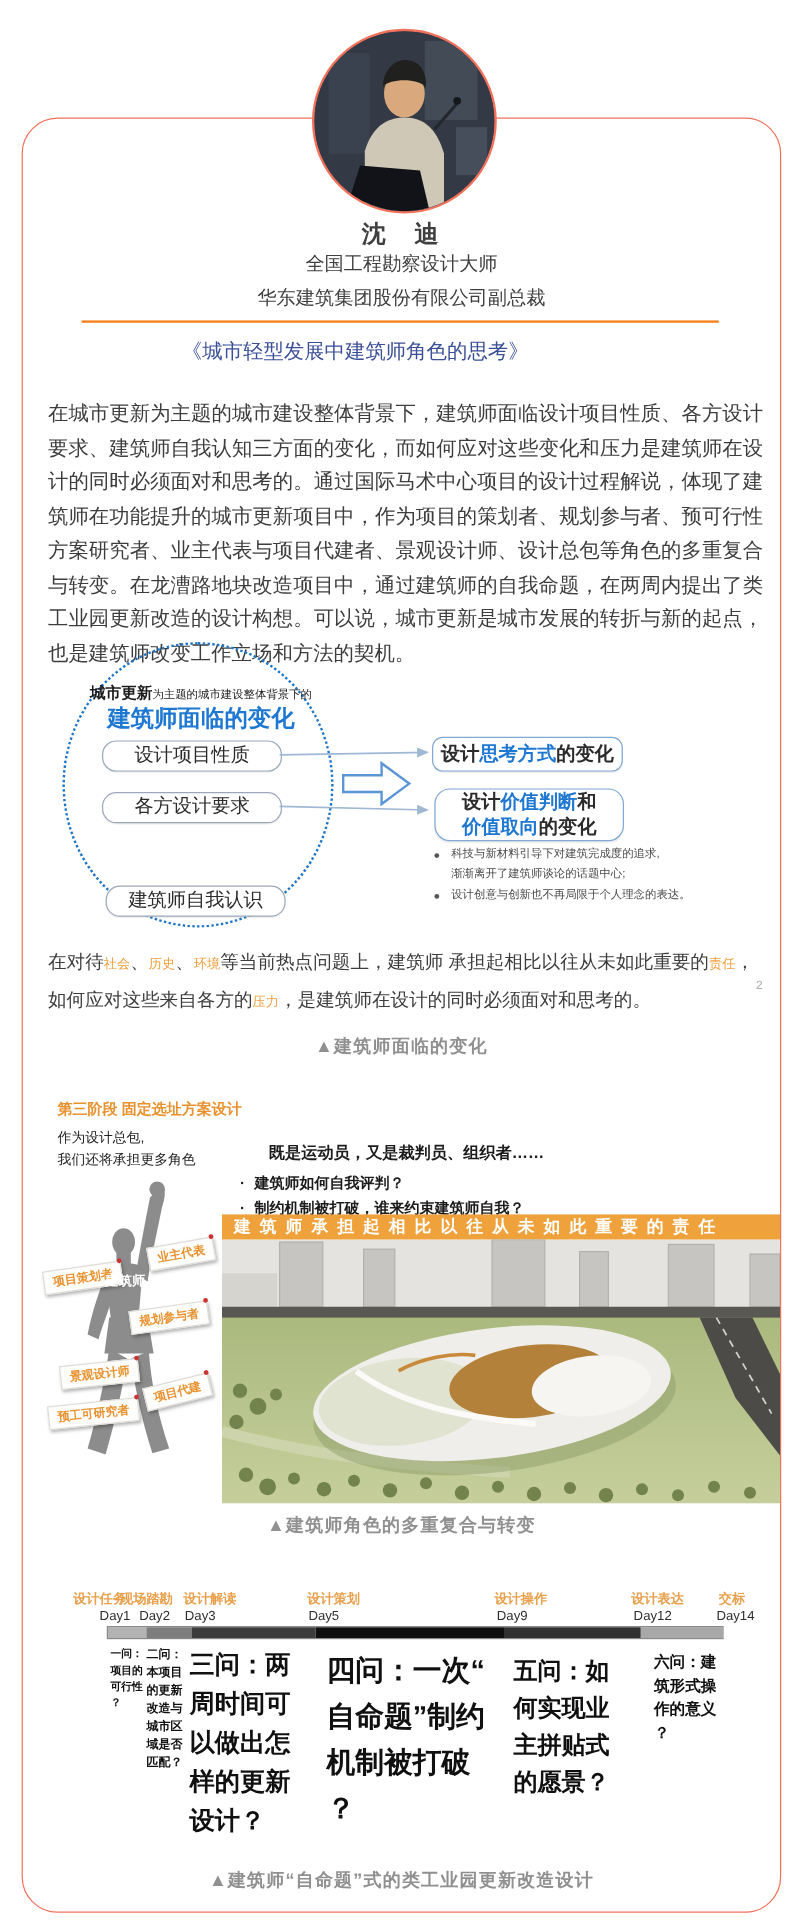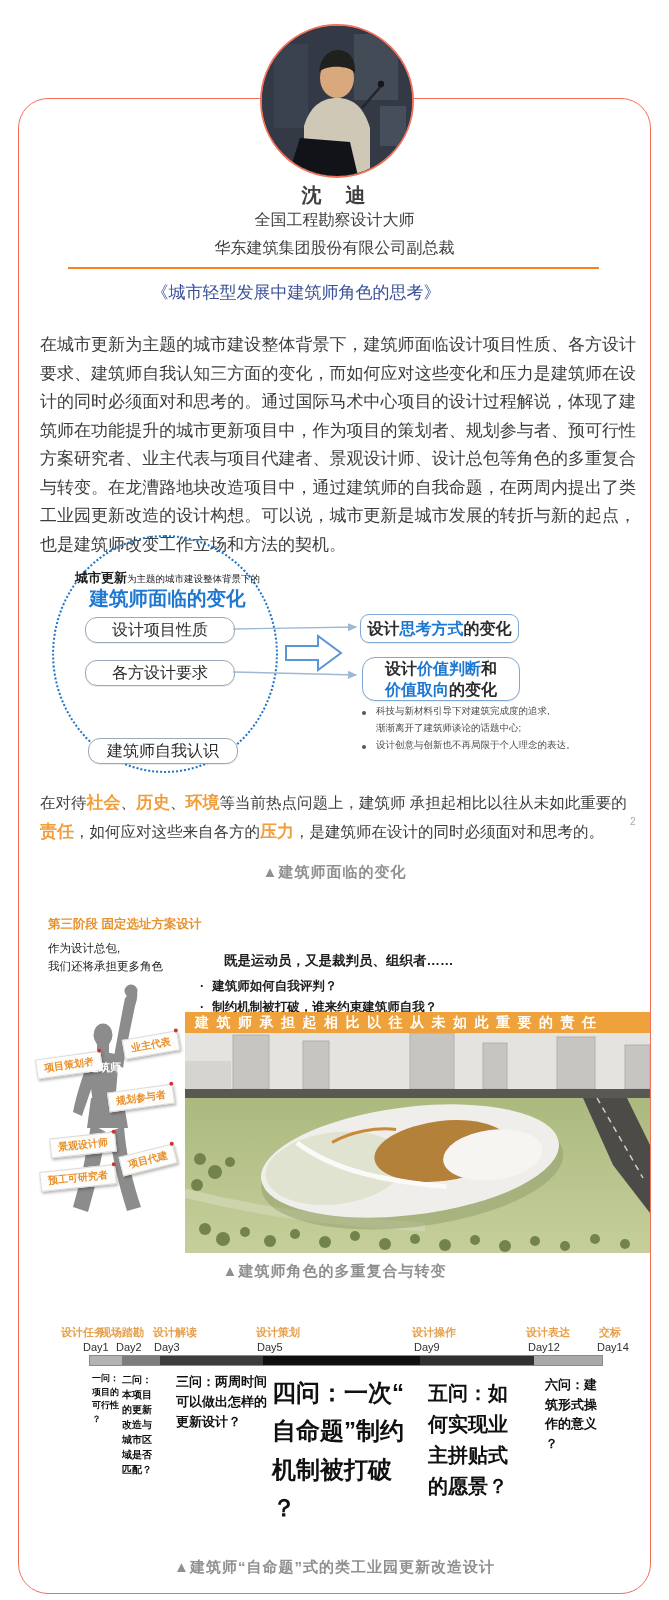--- a/index.html
+++ b/index.html
@@ -19,42 +19,42 @@
   .dashed-circle{left:52px;top:535px;width:222px;height:234px;border:2px dotted #1C75C8;border-radius:50%;}
   .circle-lead{left:60px;top:569px;width:215px;text-align:center;color:#1b1b1b;font-size:9.5px;}
   .circle-lead b{font-size:13px;}
   .circle-title{left:60px;top:585px;width:215px;text-align:center;color:#1E78D2;font-size:19.5px;font-weight:bold;}
   .factor-box{left:85px;width:148px;height:24px;background:#fff;border:1px solid #9aa8ba;border-radius:12px;text-align:center;font-size:16px;line-height:24px;color:#2b2b2b;font-weight:500;box-shadow:0 1px 1px rgba(0,0,0,.08);}
   .result-box{background:#fff;border:1px solid #7fa8d4;border-radius:10px;text-align:center;color:#2b2b2b;font-weight:bold;box-shadow:0 1px 1px rgba(0,0,0,.08);}
   .hl-blue{color:#1E78D2;}
   .note-dot{width:4px;height:4px;border-radius:50%;background:#555;}
   .note-line{font-size:9.5px;color:#4a4a4a;white-space:nowrap;}
   .statement{left:40px;top:788px;width:598px;font-size:15.5px;line-height:29px;color:#3d3d3d;}
-  .hl-orange{color:#F09D3B;font-weight:bold;font-size:17px;}
+  .hl-orange{color:#F09D3B;font-weight:normal;font-size:11px;}
   .slide-num{left:630px;top:816px;font-size:10px;color:#a8a8a8;}
   .fig-caption{left:0;width:669px;text-align:center;font-size:15px;font-weight:bold;color:#909090;letter-spacing:1px;}
   
   .stage-title{left:48px;top:916px;font-size:12.5px;font-weight:bold;color:#E8922F;}
   .lead-sm{left:48px;font-size:11.5px;color:#222;}
   .rq-title{left:196px;top:952px;font-size:13.5px;font-weight:bold;color:#1c1c1c;margin-left:28px;}
   .rq-item{left:200px;font-size:12.5px;font-weight:bold;color:#1c1c1c;}
   .rq-item::before{content:"·";margin-right:8px;font-weight:bold;}
   .banner{left:185px;top:1012px;width:465px;height:21px;background:#EFA23B;color:#fff;font-size:14px;font-weight:bold;letter-spacing:7.5px;line-height:21px;padding-left:10px;box-sizing:border-box;white-space:nowrap;overflow:hidden;}
   .ribbon{position:absolute;background:#fdfdfc;border:1px solid #dfdcd6;box-shadow:1px 2px 3px rgba(0,0,0,.3);color:#E8922F;font-weight:bold;font-size:10px;padding:2px 7px;white-space:nowrap;z-index:2;}
   .ribbon::after{content:"";position:absolute;right:-2px;top:-3px;width:4px;height:4px;border-radius:50%;background:#c33;}
   .chest-label{position:absolute;color:#fff;font-size:11px;font-weight:bold;z-index:2;}
   
   .tl-stage{position:absolute;top:1325px;font-size:11px;font-weight:bold;color:#E8A04C;text-align:center;}
   .tl-day{position:absolute;top:1341px;font-size:11px;color:#2e2e2e;}
   .tl-bar{left:90px;top:1356px;width:512px;height:9px;display:flex;outline:1px solid #8a8a8a;}
   .tl-seg{height:100%;}
   .tl-q{position:absolute;color:#101010;font-weight:bold;line-break:anywhere;word-break:break-all;}
   .q1{left:92px;top:1372px;width:28px;font-size:9px;line-height:1.5;}
   .q2{left:122px;top:1372px;width:30px;font-size:10px;line-height:1.5;}
-  .q3{left:176px;top:1372px;width:100px;font-size:13px;line-height:1.55;}
+  .q3{left:158px;top:1372px;width:100px;font-size:21px;line-height:1.55;}
   .q4{left:272px;top:1374px;width:140px;font-size:24px;line-height:1.6;}
   .q5{left:428px;top:1378px;width:92px;font-size:20px;line-height:1.55;}
   .q6{left:545px;top:1375px;width:62px;font-size:13px;line-height:1.5;}
 </style>
 </head>
 <body>
 
 <div id="canvas">
 
   <div class="abs card-frame"></div>

